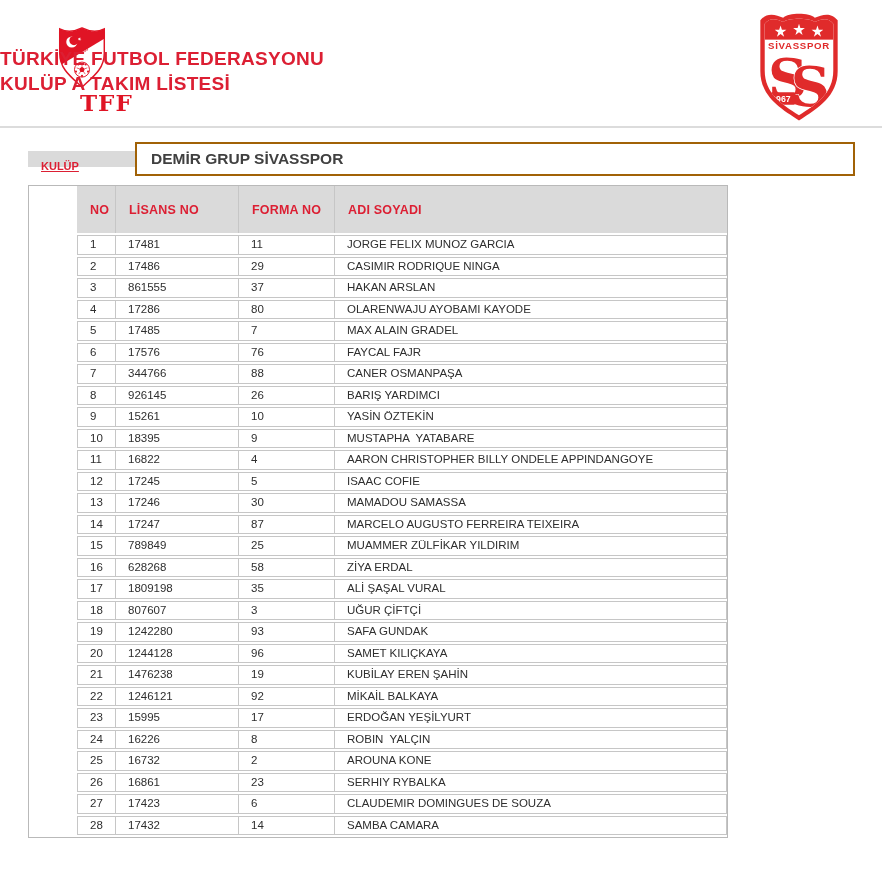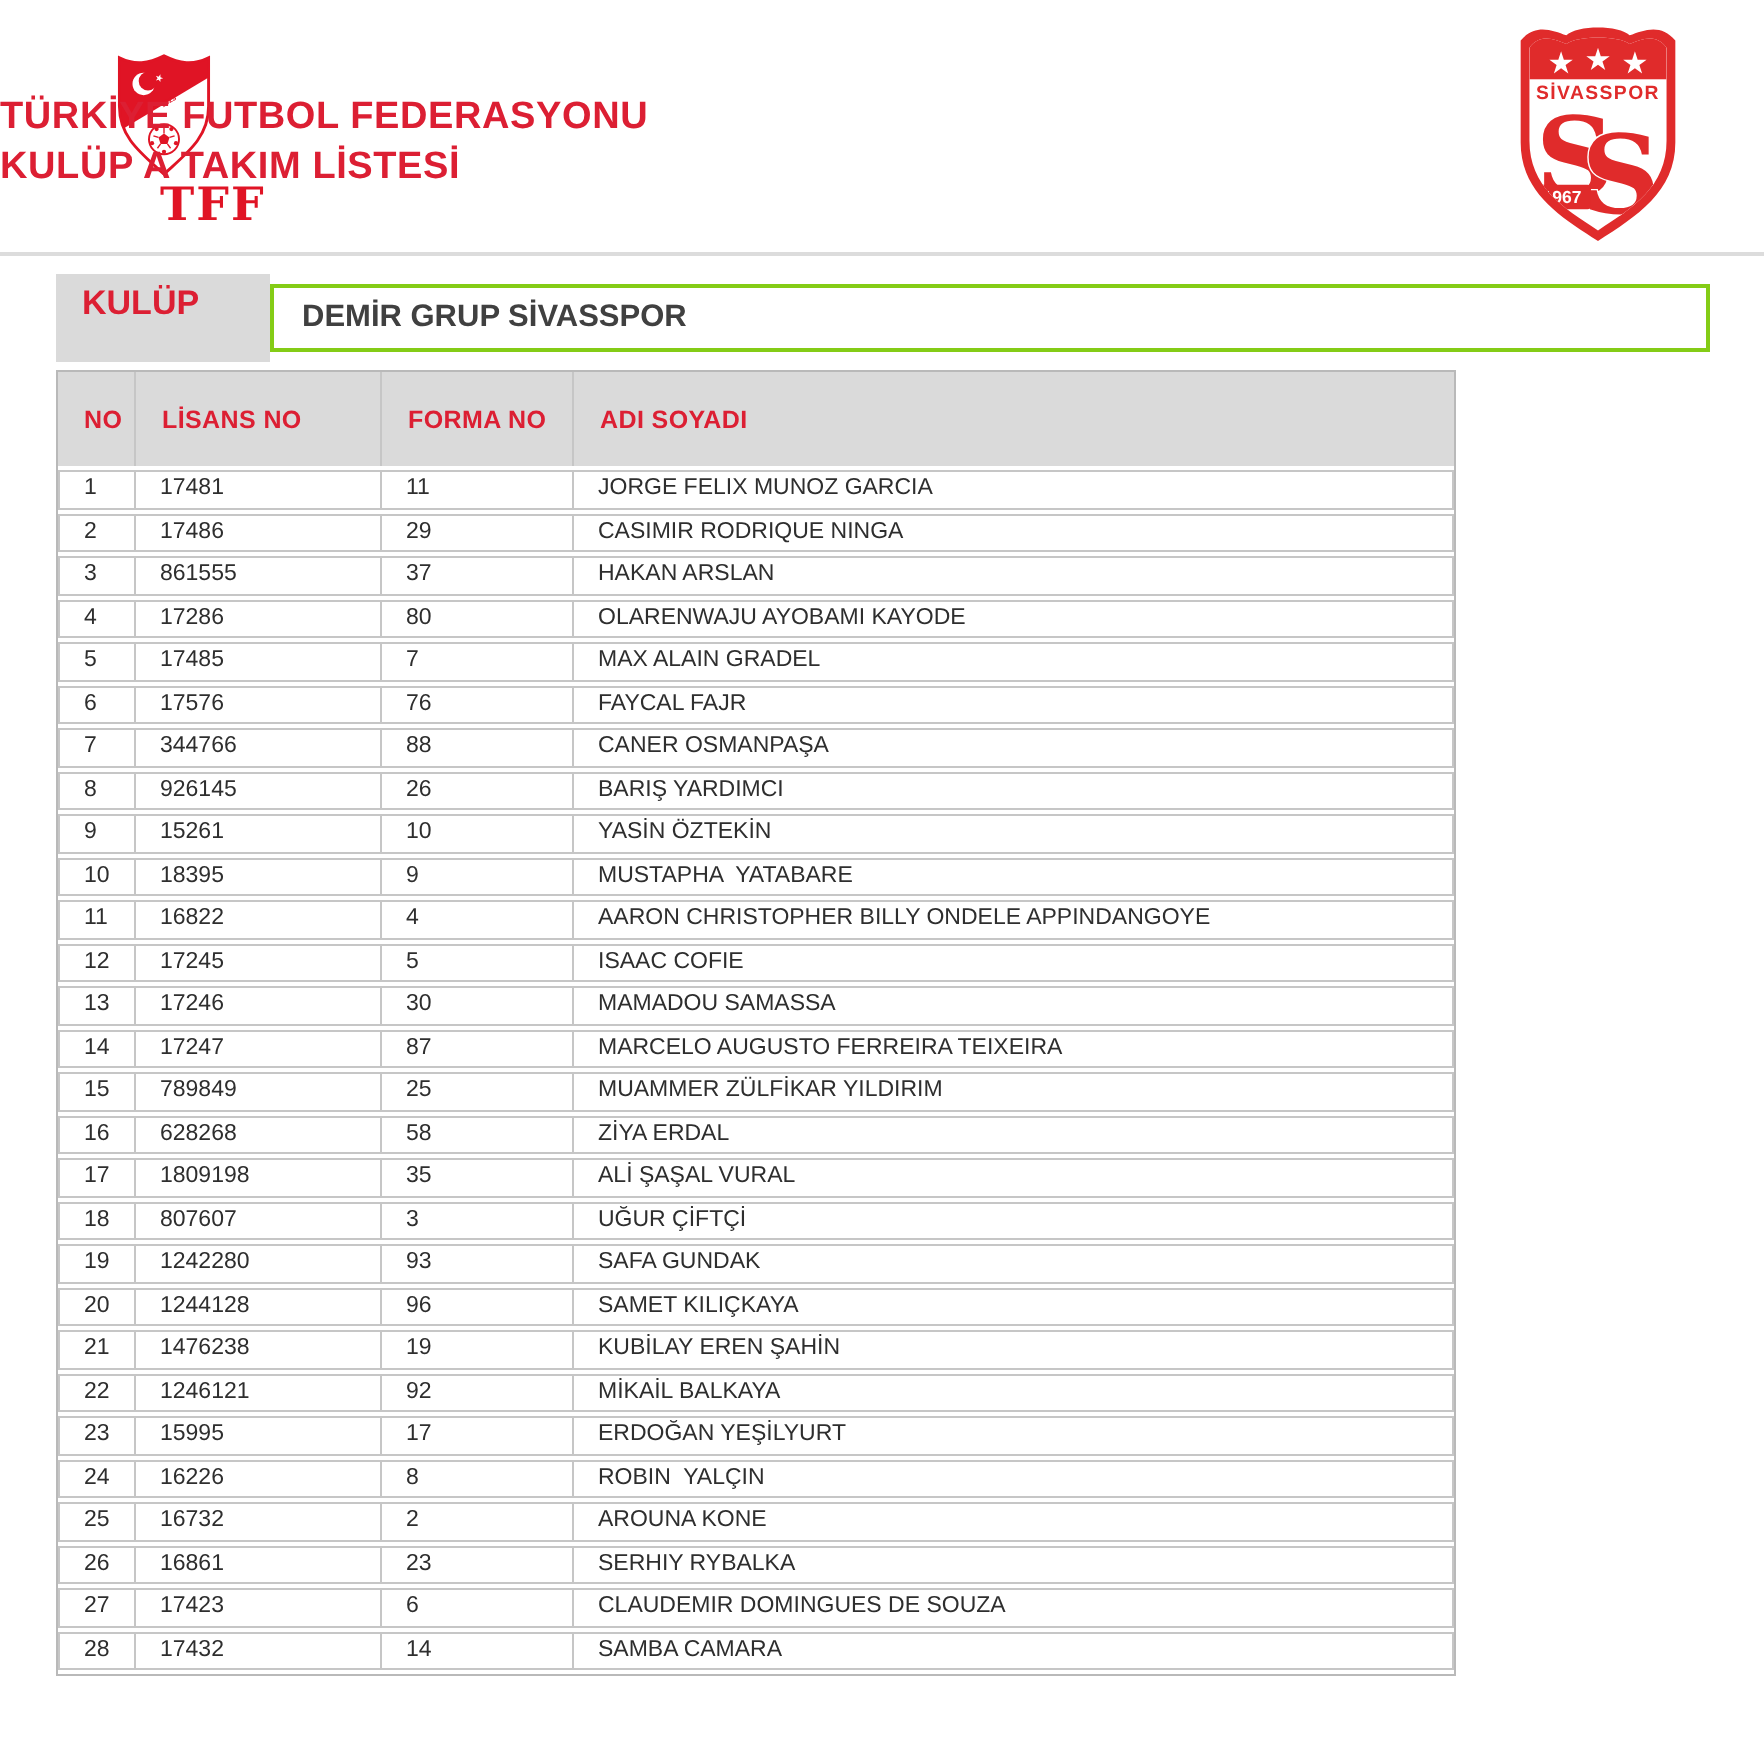--- a/index.html
+++ b/index.html
@@ -21,31 +21,31 @@
     color:var(--tff-red);letter-spacing:1px;margin-top:2px;margin-left:25px;
   }
   .title{
     position:absolute;left:0;right:0;top:46px;text-align:left;
     color:var(--accent-red);font-weight:bold;font-size:19px;line-height:25px;letter-spacing:.3px;
   }
   .siv-logo{position:absolute;left:755px;top:8px}
   .divider{height:2px;background:var(--divider)}
   .club-row{display:flex;align-items:center;margin:14px 0 0 28px;height:34px}
   .club-label{
-    width:107px;height:44px;background:var(--header-bg);
-    color:var(--accent-red);font-weight:bold;font-size:17px;line-height:30px;padding-left:13px;
+    width:107px;height:16px;background:var(--header-bg);
+    color:var(--accent-red);font-weight:bold;font-size:11px;line-height:30px;padding-left:13px;text-decoration:underline;
   }
   .club-value{
-    width:720px;height:34px;border:2px solid #84cc16;background:#fff;
+    width:720px;height:34px;border:2px solid #a16207;background:#fff;
     color:var(--club-value-text);font-weight:bold;font-size:15.5px;line-height:30px;
     padding-left:14px;white-space:pre;overflow:hidden;
   }
   .table-wrap{
     margin:9px 0 0 28px;width:700px;background:#fff;
-    border:1px solid var(--table-outer-border);padding-bottom:2px;
+    border:1px solid var(--table-outer-border);padding-bottom:2px;padding-left:48px;
   }
   .thead{display:flex;height:47px;background:var(--header-bg)}
   .hcell{
     display:flex;align-items:center;padding-left:13px;
     color:var(--accent-red);font-weight:bold;font-size:12.5px;letter-spacing:.2px;
     border-right:1px solid var(--row-border);white-space:pre;overflow:hidden;
   }
   .hcell:last-child{border-right:none}
   .w0{width:39px}.w1{width:123px}.w2{width:96px}.w3{flex:1}
   .row{

